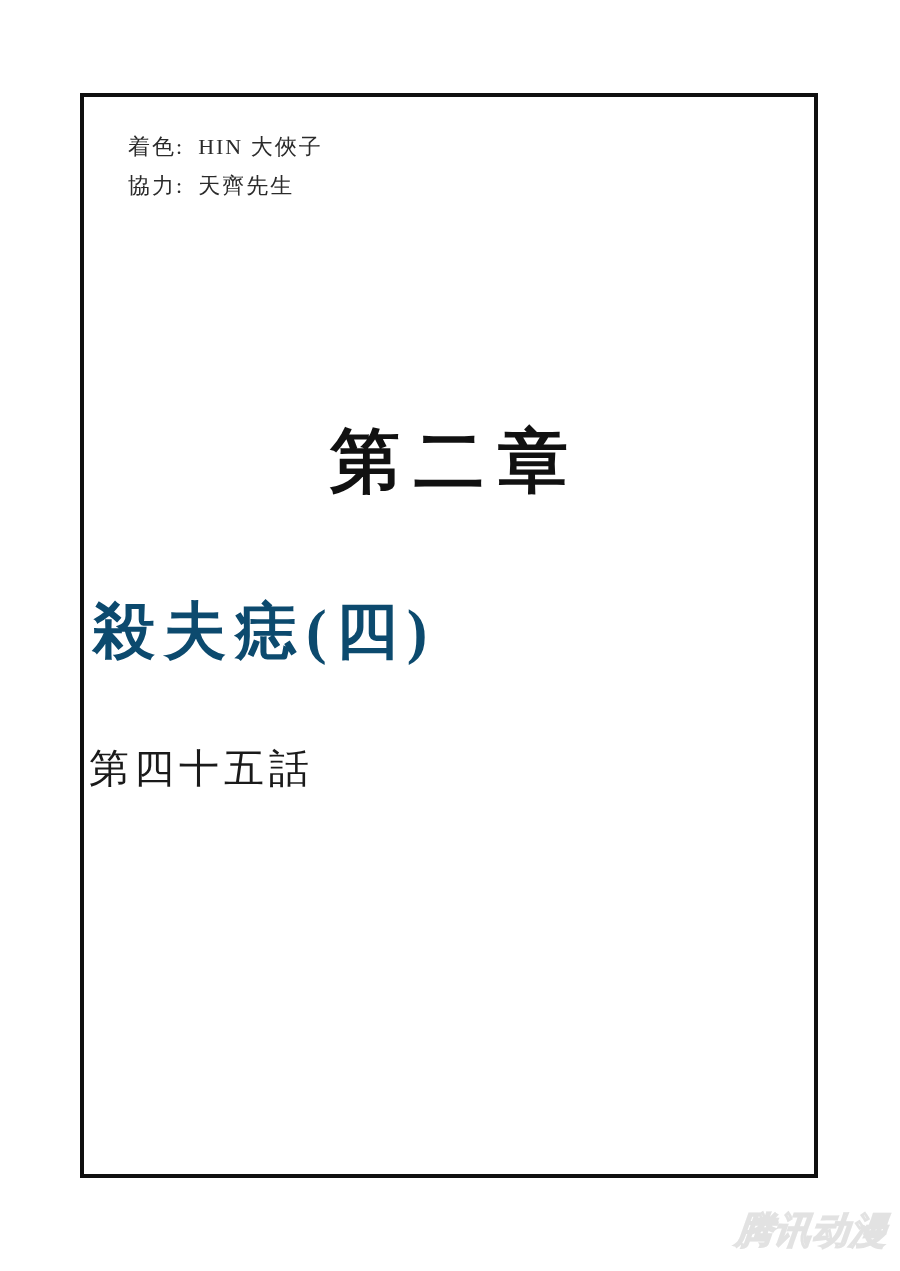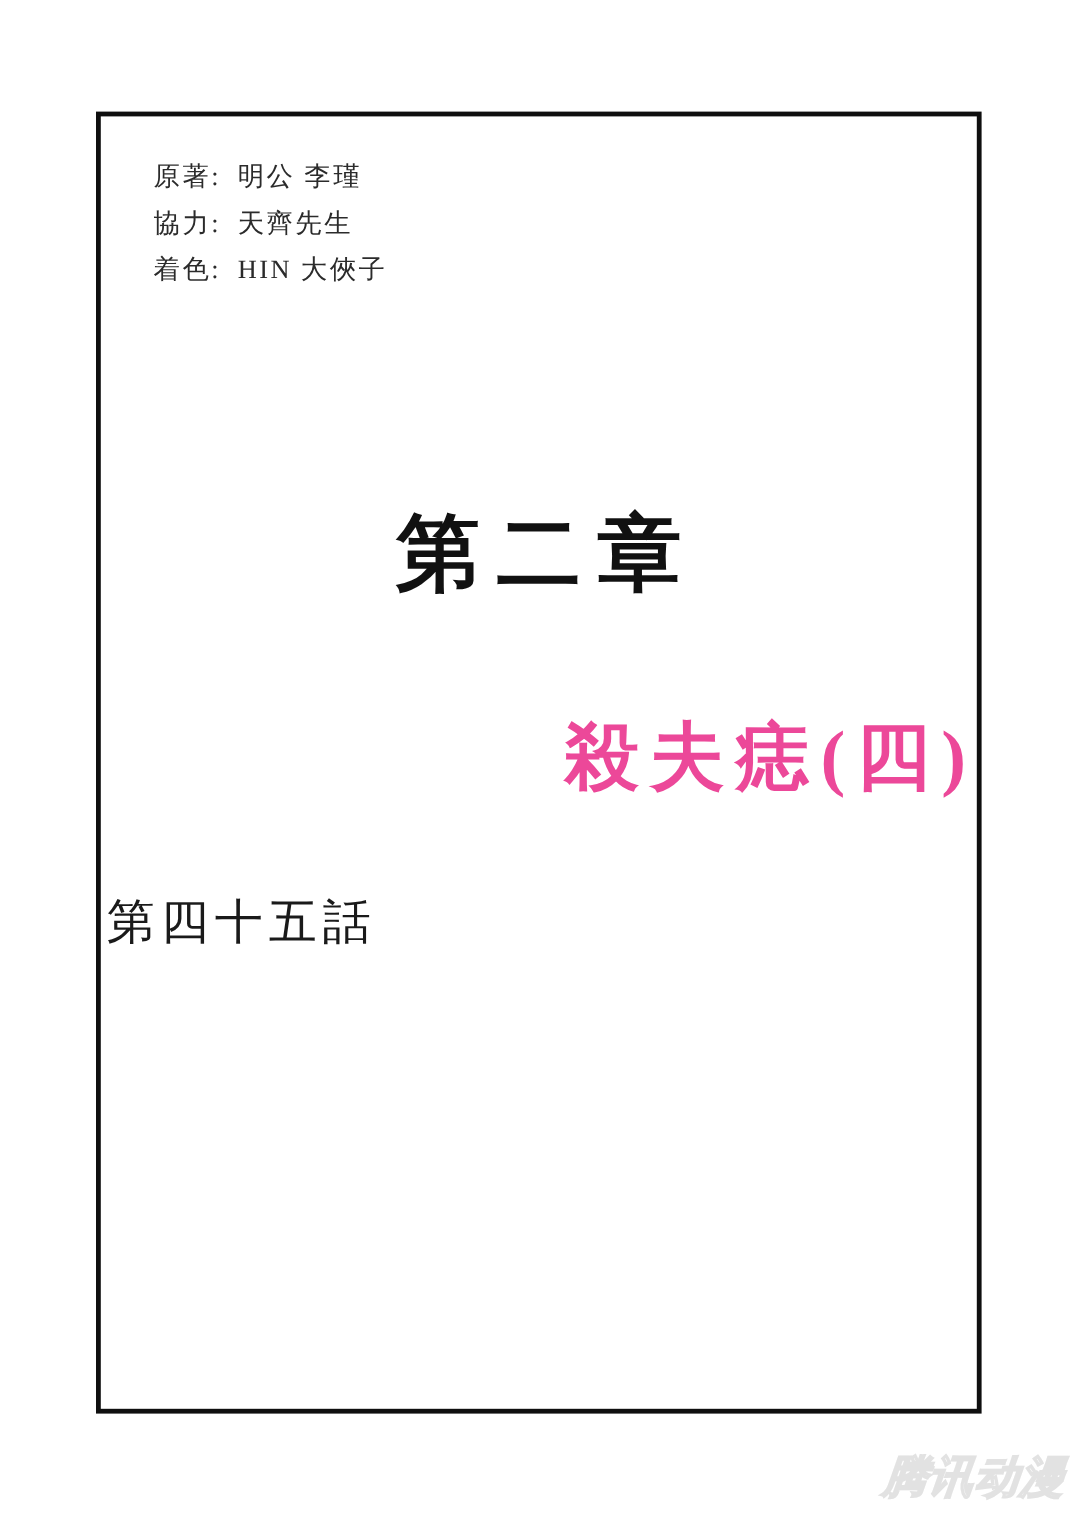--- a/index.html
+++ b/index.html
@@ -43,24 +43,24 @@
     font-weight: bold;
     color: #111111;
     letter-spacing: 14px;
     text-indent: 14px;
     white-space: nowrap;
   }
   .episode-title {
     position: absolute;
     top: 492px; left: 0;
     width: 100%;
-    text-align: right;
+    text-align: left;
     font-size: 62px;
     font-weight: bold;
-    color: #ec4899;
+    color: #0c4a6e;
     letter-spacing: 9px;
     text-indent: 9px;
     white-space: nowrap;
   }
   .episode-number {
     position: absolute;
     top: 644px; left: 0;
     width: 100%;
     text-align: left;
     font-size: 40px;
@@ -86,27 +86,24 @@
   }
 </style>
 </head>
 <body>
 
 <div class="page">
   <div class="panel">
 
     <div class="credits">
       <div class="credit-line">
-        <span class="label">原著:</span><span class="value">明公 李瑾</span>
+        <span class="label">着色:</span><span class="value">HIN 大俠子</span>
       </div>
       <div class="credit-line">
         <span class="label">協力:</span><span class="value">天齊先生</span>
-      </div>
-      <div class="credit-line">
-        <span class="label">着色:</span><span class="value">HIN 大俠子</span>
       </div>
     </div>
 
     <div class="chapter-title">第二章</div>
     <div class="episode-title">殺夫痣(四)</div>
     <div class="episode-number">第四十五話</div>
 
   </div>
 
   <div class="watermark">腾讯动漫</div>

